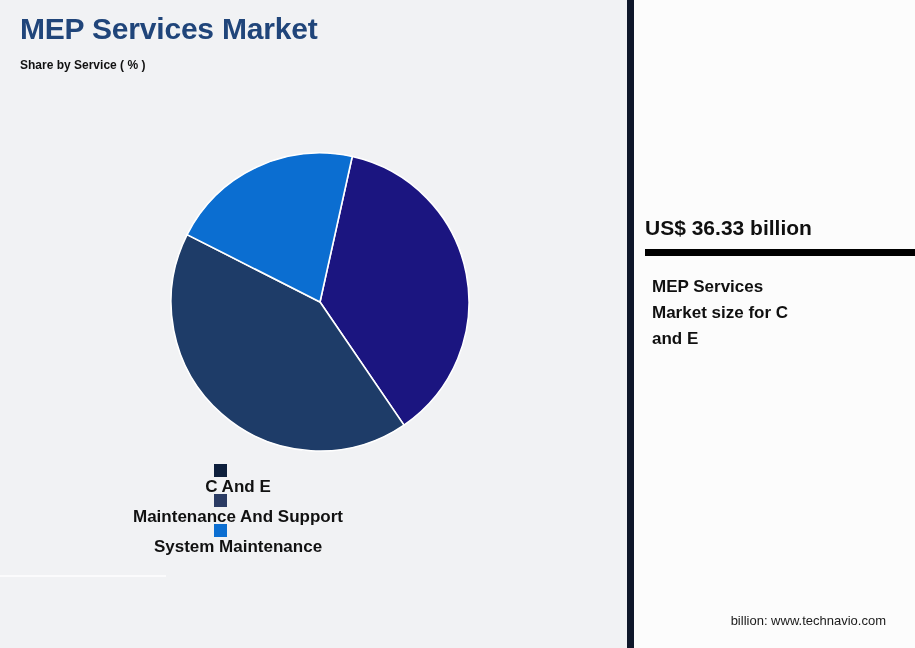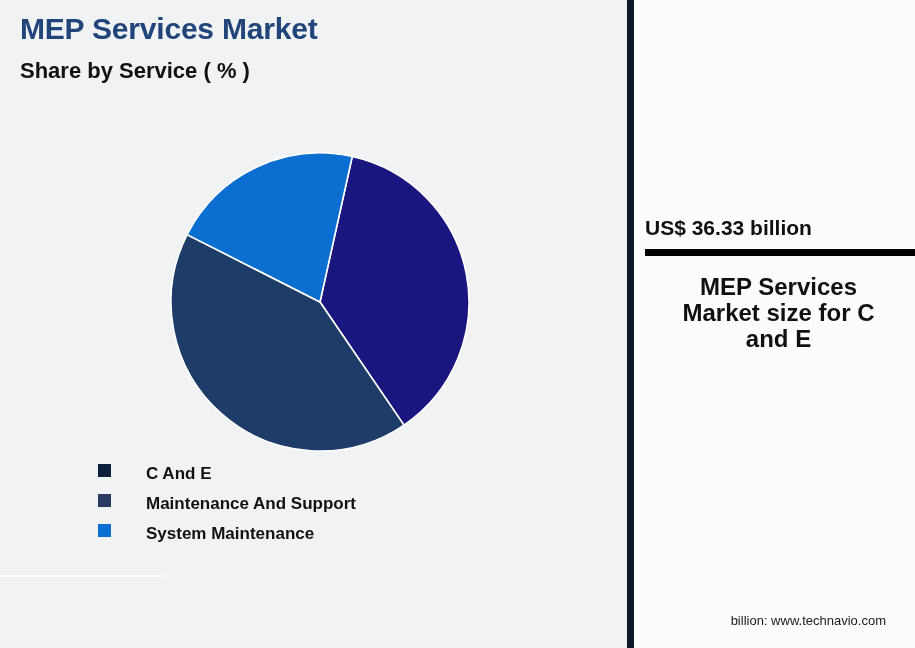--- a/index.html
+++ b/index.html
@@ -37,21 +37,21 @@
     font-size: 30px;
     font-weight: bold;
     color: #20457a;
     letter-spacing: -0.2px;
     white-space: nowrap;
   }
   .chart-subtitle {
     position: absolute;
     left: 20px;
     top: 58px;
-    font-size: 22px;
+    font-size: 12px;
     font-weight: bold;
     color: #111111;
     white-space: nowrap;
   }
 
   
   .pie-wrap {
     position: absolute;
     left: 170px;
     top: 152px;
@@ -65,21 +65,23 @@
   }
 
   
   .legend {
     position: absolute;
     left: 98px;
     top: 464px;
   }
   .legend-row {
     display: flex;
+    align-items: center;
     height: 30px;
+    flex-direction: column;
   }
   .legend-swatch {
     width: 13px;
     height: 13px;
     flex: 0 0 13px;
   }
   .legend-label {
     margin-left: 35px;
     font-size: 17px;
     font-weight: bold;
@@ -124,25 +126,25 @@
     top: 249px;
     width: 277px;
     height: 7px;
     background: #000000;
   }
   .kpi-caption {
     position: absolute;
     left: 18px;
     top: 274px;
     width: 253px;
-    font-size: 24px;
+    font-size: 17px;
     line-height: 26px;
     font-weight: bold;
     color: #101010;
-    text-align: center;
+    text-align: left;
   }
   .source-note {
     position: absolute;
     left: 0;
     top: 613px;
     width: 288px;
     padding-right: 36px;
     box-sizing: border-box;
     font-size: 13px;
     color: #1a1a1a;

